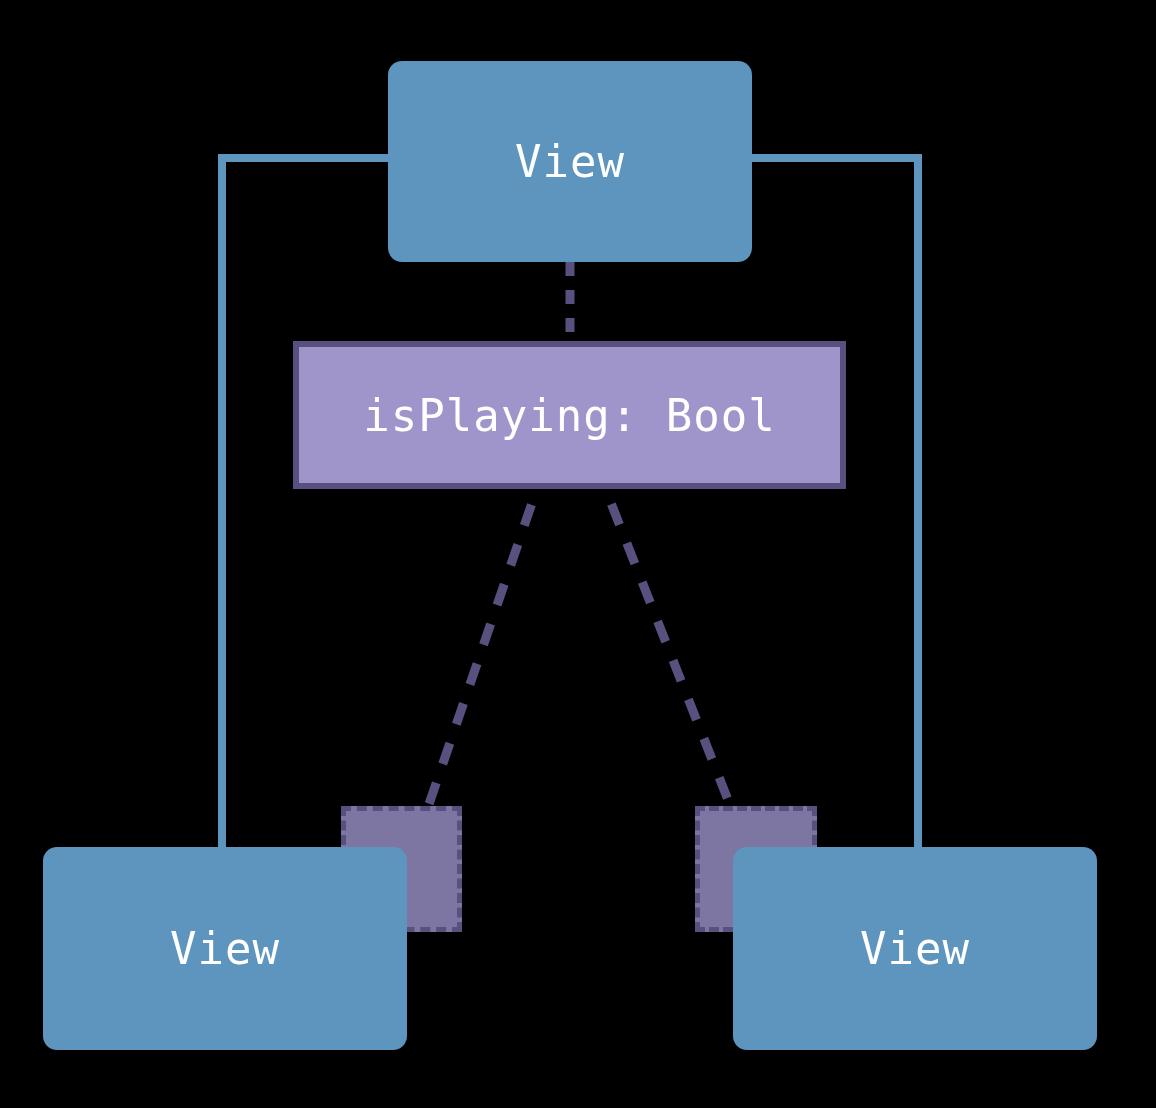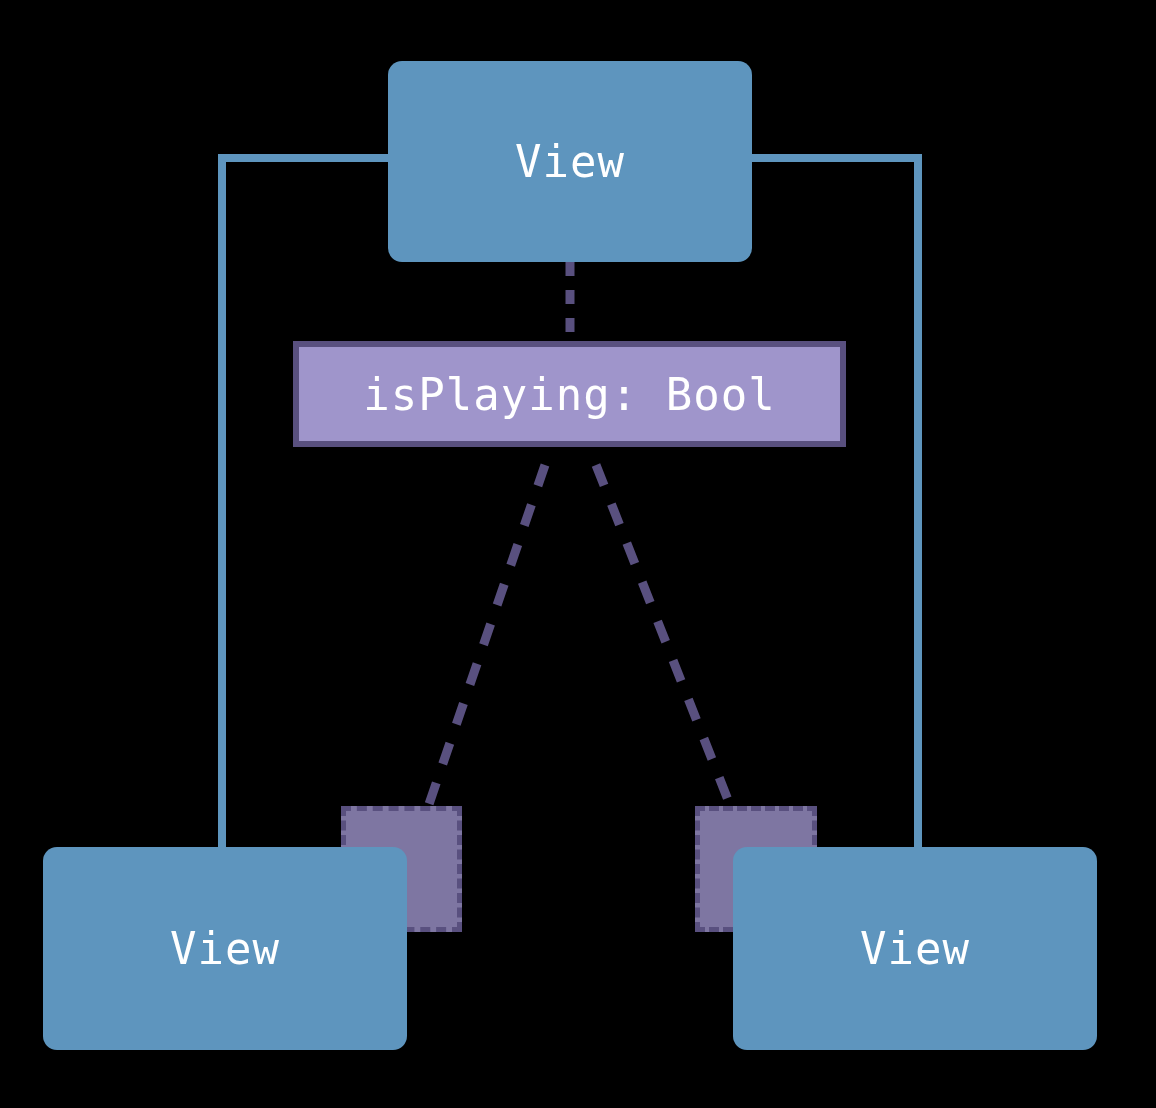--- a/index.html
+++ b/index.html
@@ -49,21 +49,21 @@
     font-size: 44px;
     letter-spacing: 1px;
     z-index: 3;
   }
   .binding-node {
     background: #7e76a2;
     border: 5px dashed #59507f;
     z-index: 2;
   }
   #node-view-top    { left: 388px; top: 61px;  width: 364px; height: 201px; }
-  #node-state       { left: 293px; top: 341px; width: 553px; height: 106px; }
+  #node-state       { left: 293px; top: 341px; width: 553px; height: 148px; }
   #node-binding-left  { left: 341px; top: 806px; width: 121px; height: 126px; }
   #node-binding-right { left: 695px; top: 806px; width: 122px; height: 126px; }
   #node-view-left   { left: 43px;  top: 847px; width: 364px; height: 203px; }
   #node-view-right  { left: 733px; top: 847px; width: 364px; height: 203px; }
 </style>
 </head>
 <body>
 
 <div id="canvas">
 

